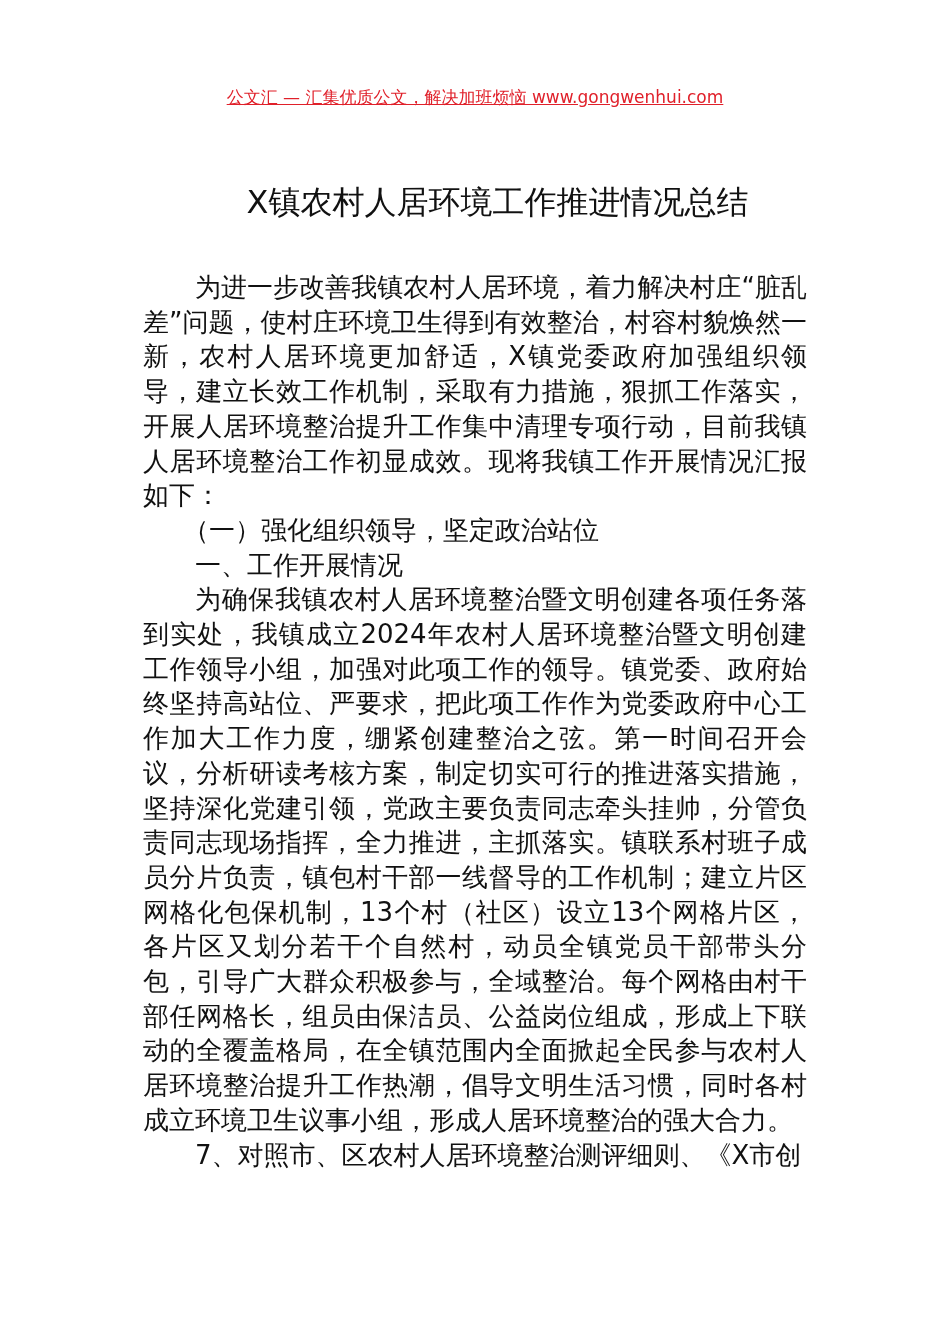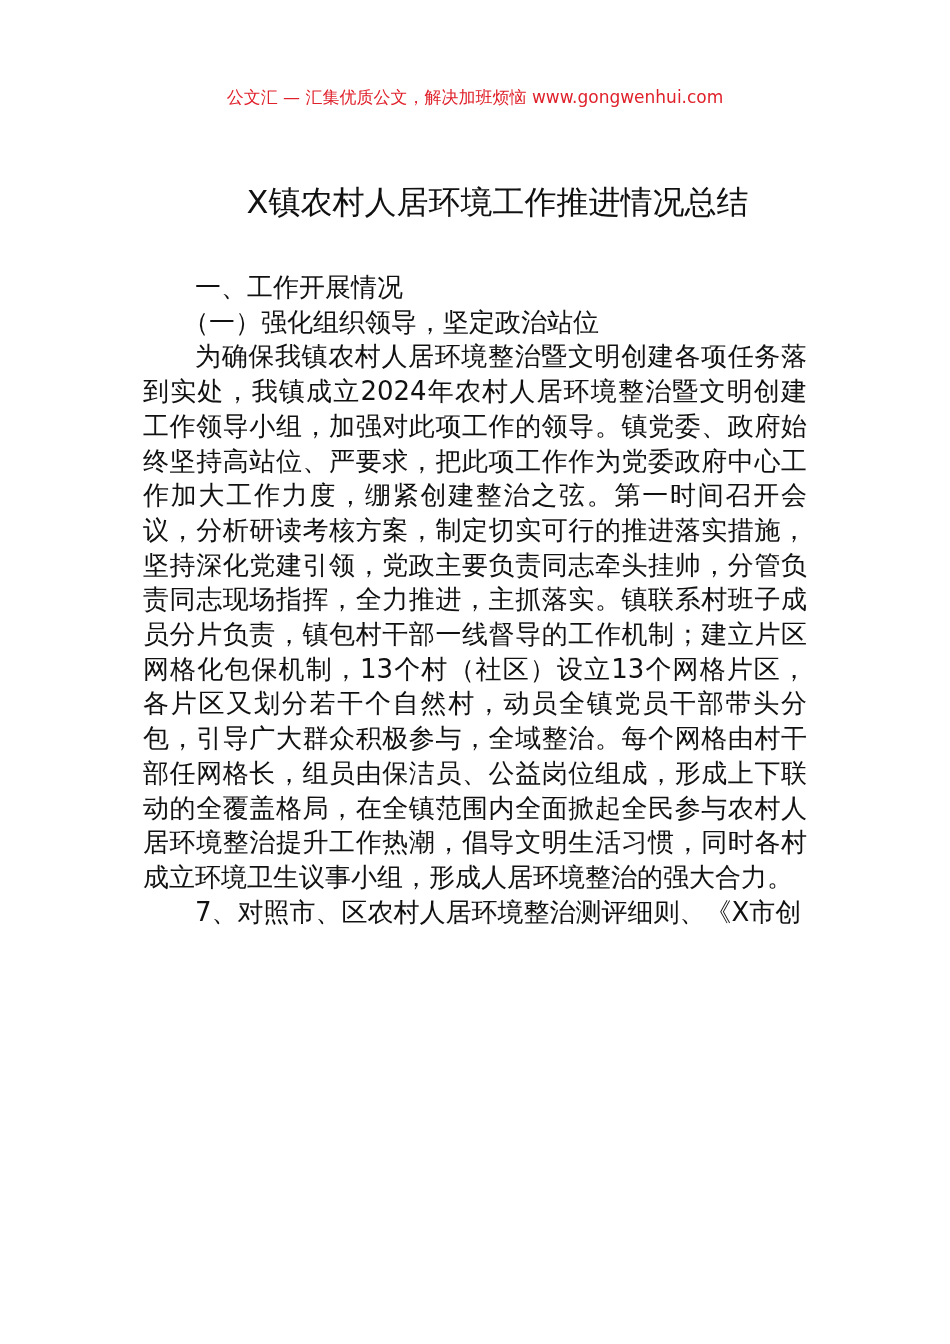--- a/index.html
+++ b/index.html
@@ -3,20 +3,21 @@
   <meta charset="utf-8">
   <style>
     html, body { margin: 0; padding: 0; background: #ffffff; }
     body { width: 950px; height: 1344px; position: relative; overflow: hidden; }
     .page { position: absolute; left: 0; top: 0; width: 950px; height: 1344px; background: #ffffff; }
     .watermark {
       position: absolute; left: 0; right: 0; top: 86px;
       text-align: center; color: #e0202a;
       font-family: "DejaVu Sans", sans-serif; font-size: 17px; line-height: 22px;
       letter-spacing: 0px;
+      text-decoration: underline;
     }
     .title {
       position: absolute; left: 0; right: 0; top: 180px;
       text-align: center; color: #111111;
       font-family: "DejaVu Sans", sans-serif; font-size: 32px; line-height: 44px; margin-left: 45px;
     }
     .body {
       position: absolute; left: 143px; top: 270px; width: 664px;
       color: #111111;
       font-family: "DejaVu Sans", sans-serif; font-size: 26px; line-height: 34.7px;
@@ -24,18 +25,19 @@
     }
     .body p { margin: 0; padding: 0; text-indent: 52px; }
   </style>
 </head>
 <body>
 
 <div class="page">
   <div class="watermark">公文汇 — 汇集优质公文，解决加班烦恼 www.gongwenhui.com</div>
   <div class="title">X镇农村人居环境工作推进情况总结</div>
   <div class="body">
+    <p>为进一步改善我镇农村人居环境，着力解决村庄“脏乱差”问题，使村庄环境卫生得到有效整治，村容村貌焕然一新，农村人居环境更加舒适，X镇党委政府加强组织领导，建立长效工作机制，采取有力措施，狠抓工作落实，开展人居环境整治提升工作集中清理专项行动，目前我镇人居环境整治工作初显成效。现将我镇工作开展情况汇报如下：</p>
+    <p style="text-indent:40px">（一）强化组织领导，坚定政治站位</p>
     <p>一、工作开展情况</p>
-    <p style="text-indent:40px">（一）强化组织领导，坚定政治站位</p>
     <p>为确保我镇农村人居环境整治暨文明创建各项任务落到实处，我镇成立2024年农村人居环境整治暨文明创建工作领导小组，加强对此项工作的领导。镇党委、政府始终坚持高站位、严要求，把此项工作作为党委政府中心工作加大工作力度，绷紧创建整治之弦。第一时间召开会议，分析研读考核方案，制定切实可行的推进落实措施，坚持深化党建引领，党政主要负责同志牵头挂帅，分管负责同志现场指挥，全力推进，主抓落实。镇联系村班子成员分片负责，镇包村干部一线督导的工作机制；建立片区网格化包保机制，13个村（社区）设立13个网格片区，各片区又划分若干个自然村，动员全镇党员干部带头分包，引导广大群众积极参与，全域整治。每个网格由村干部任网格长，组员由保洁员、公益岗位组成，形成上下联动的全覆盖格局，在全镇范围内全面掀起全民参与农村人居环境整治提升工作热潮，倡导文明生活习惯，同时各村成立环境卫生议事小组，形成人居环境整治的强大合力。</p>
     <p>7、对照市、区农村人居环境整治测评细则、《X市创</p>
   </div>
 </div>
 
 </body></html>

